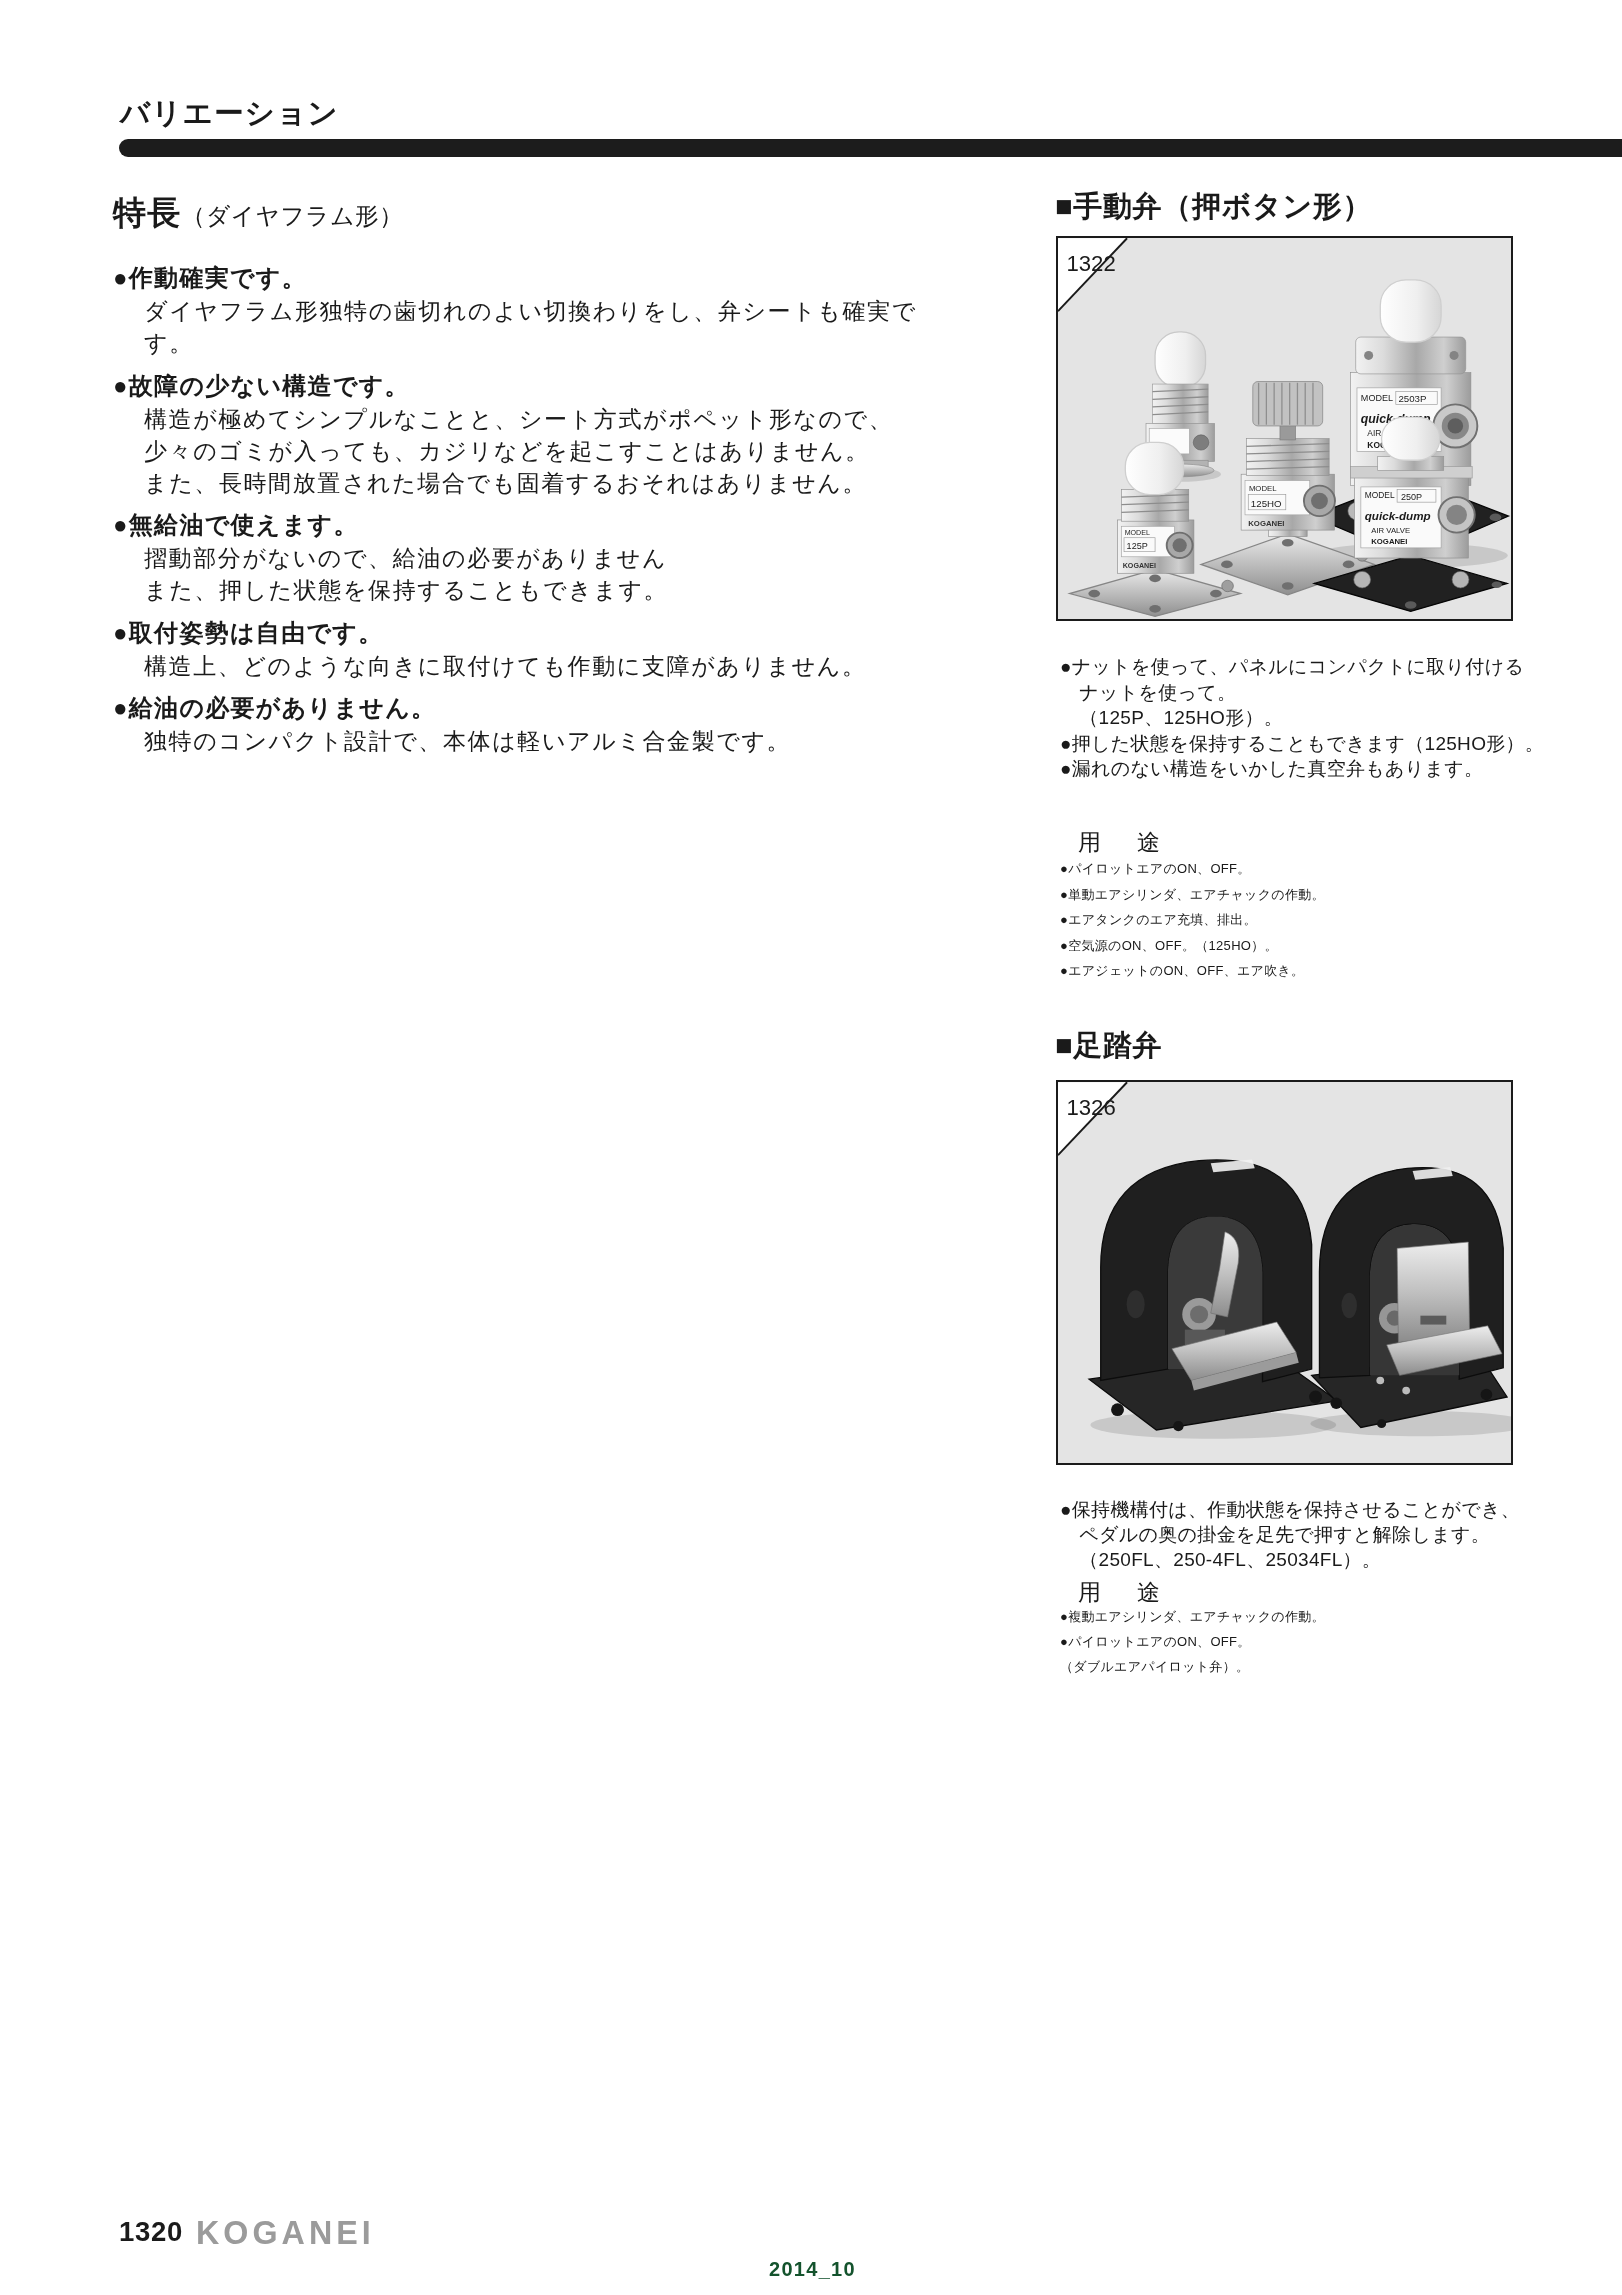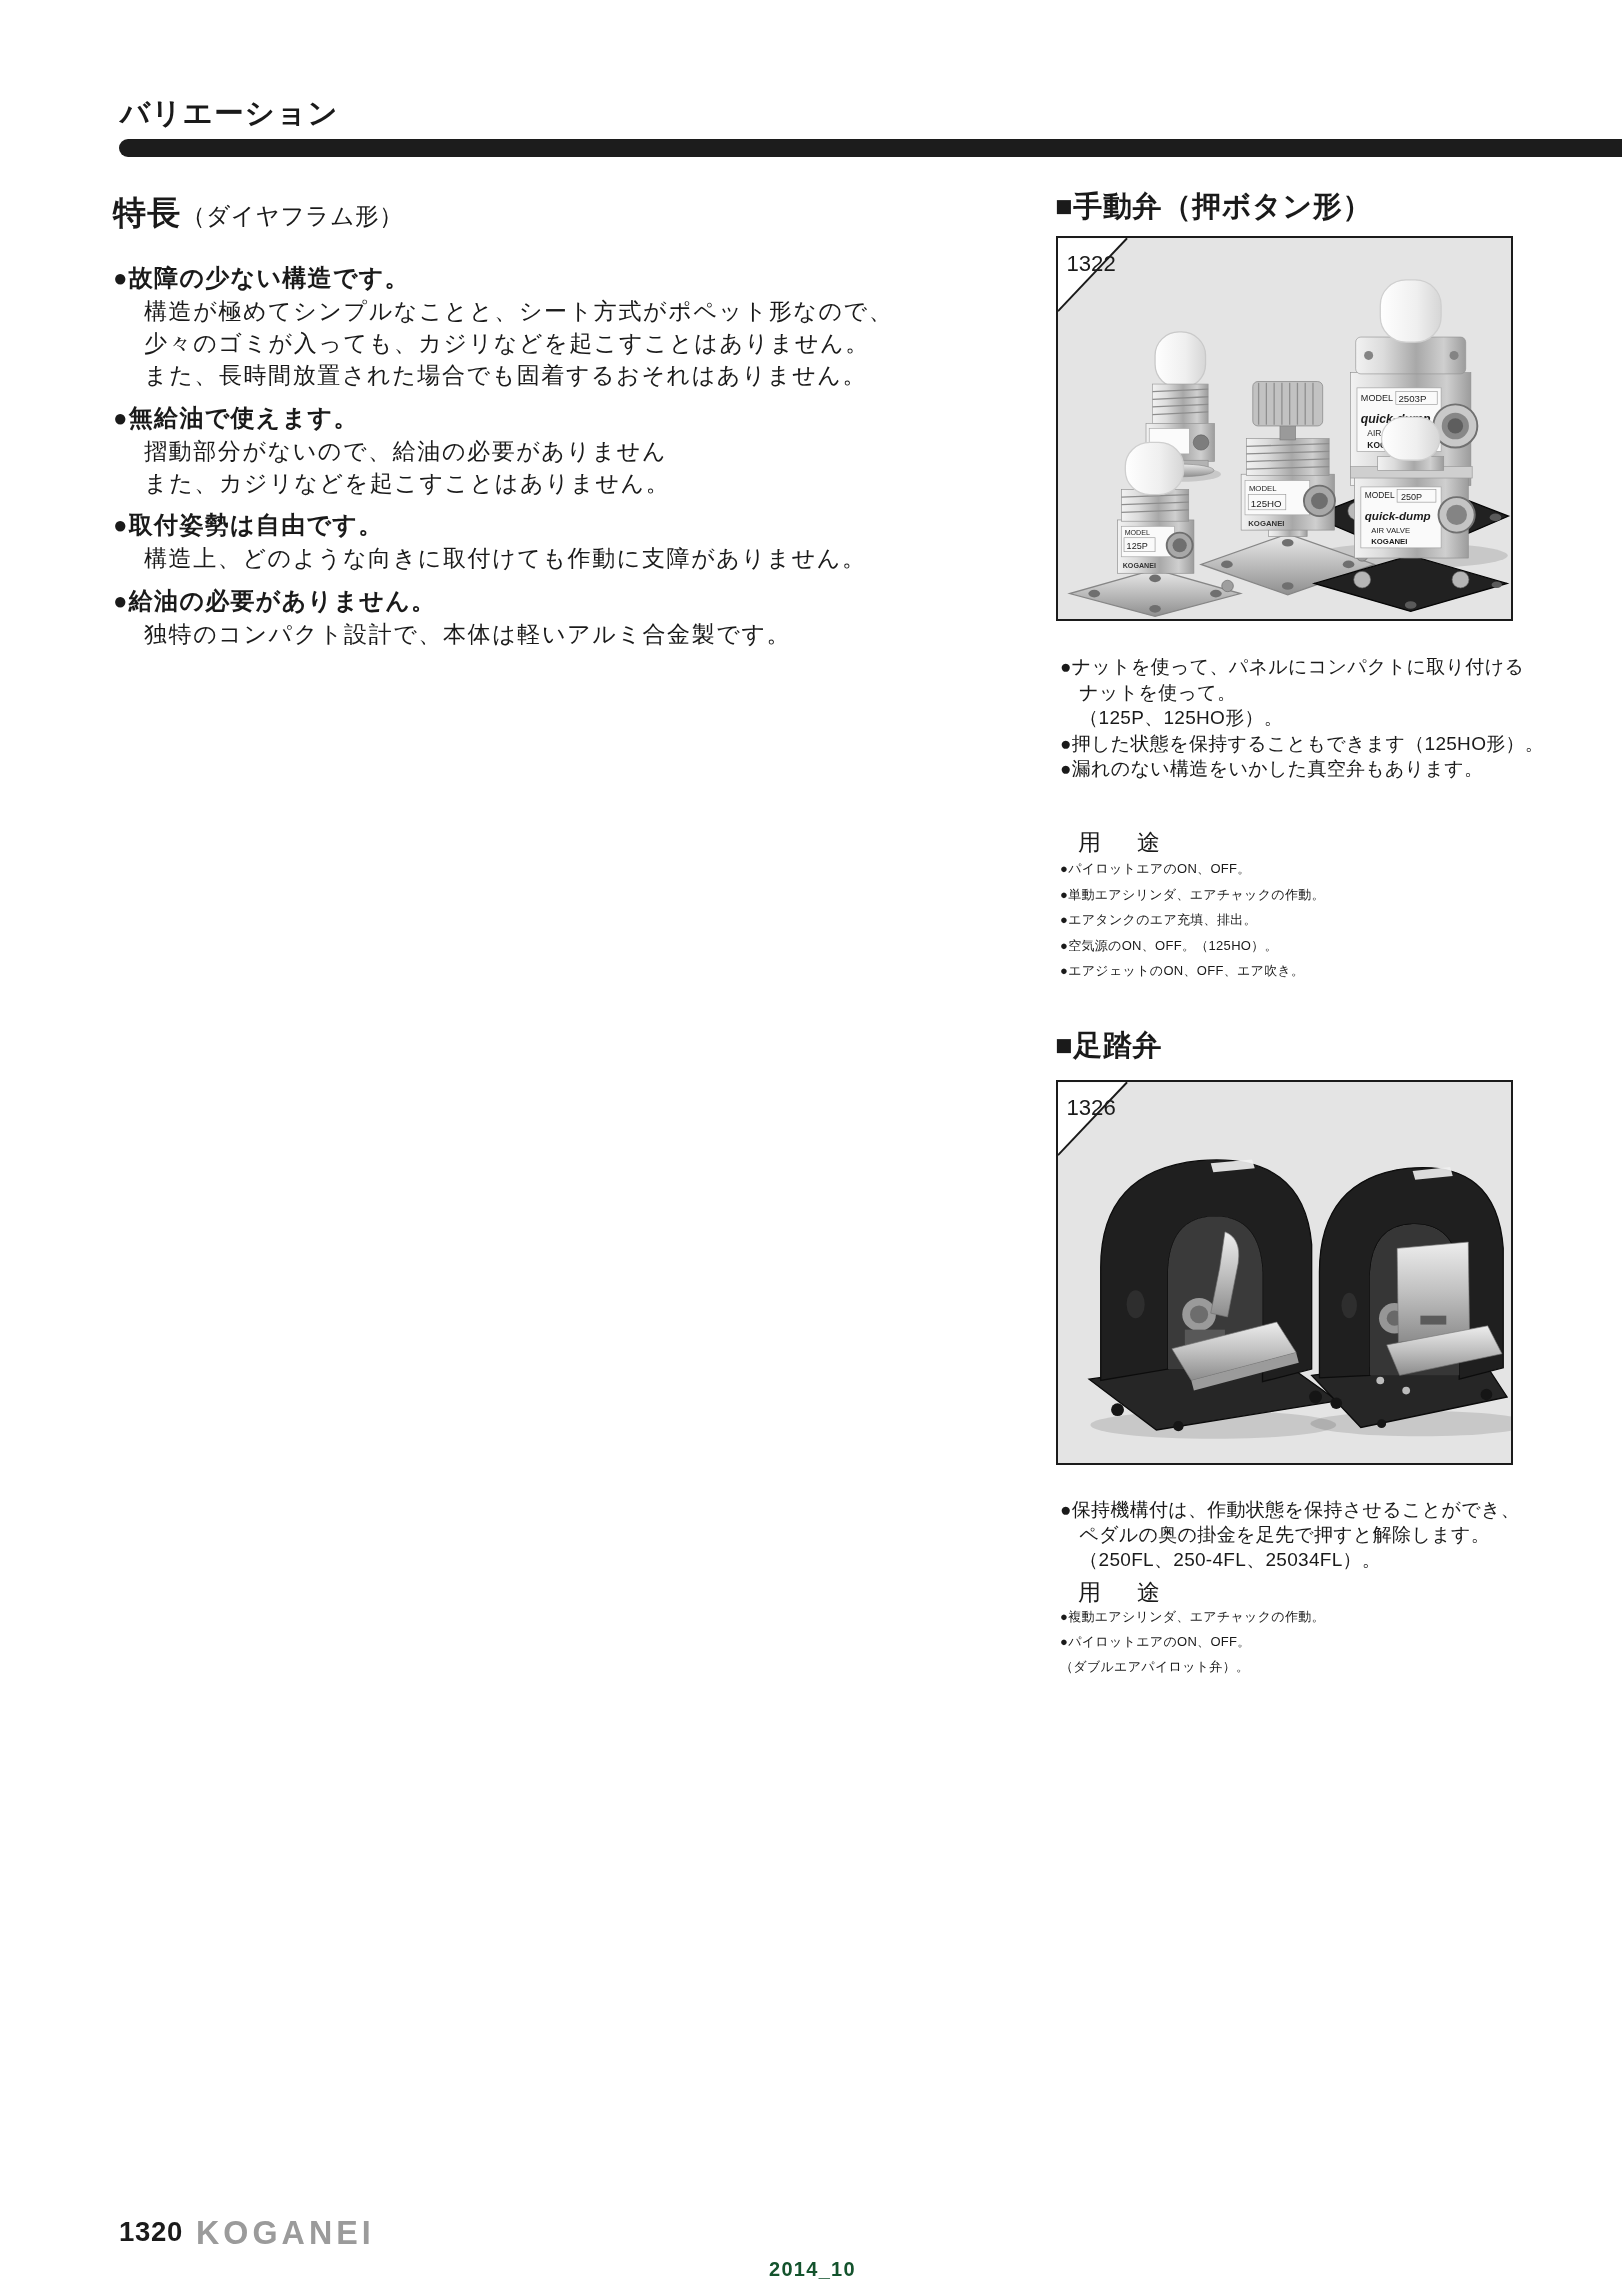--- a/index.html
+++ b/index.html
@@ -61,29 +61,34 @@
 
   <div class="header-title">バリエーション</div>
   <div class="header-bar"></div>
 
   <div class="sec-title">
     <span class="t">特長</span><span class="ts">（ダイヤフラム形）</span>
   </div>
 
   <div class="features">
     <div class="feature">
+      <div class="f-head">●作動確実です。</div>
+      <div class="f-line">ダイヤフラム形独特の歯切れのよい切換わりをし、弁シートも確実で</div>
+      <div class="f-line">す。</div>
+    </div>
+    <div class="feature">
       <div class="f-head">●故障の少ない構造です。</div>
       <div class="f-line">構造が極めてシンプルなことと、シート方式がポペット形なので、</div>
       <div class="f-line">少々のゴミが入っても、カジリなどを起こすことはありません。</div>
       <div class="f-line">また、長時間放置された場合でも固着するおそれはありません。</div>
     </div>
     <div class="feature">
       <div class="f-head">●無給油で使えます。</div>
       <div class="f-line">摺動部分がないので、給油の必要がありません</div>
-      <div class="f-line">また、カジリなどを起こすことはありません。</div>
+      <div class="f-line">また、押した状態を保持することもできます。</div>
     </div>
     <div class="feature">
       <div class="f-head">●取付姿勢は自由です。</div>
       <div class="f-line">構造上、どのような向きに取付けても作動に支障がありません。</div>
     </div>
     <div class="feature">
       <div class="f-head">●給油の必要がありません。</div>
       <div class="f-line">独特のコンパクト設計で、本体は軽いアルミ合金製です。</div>
     </div>
   </div>

